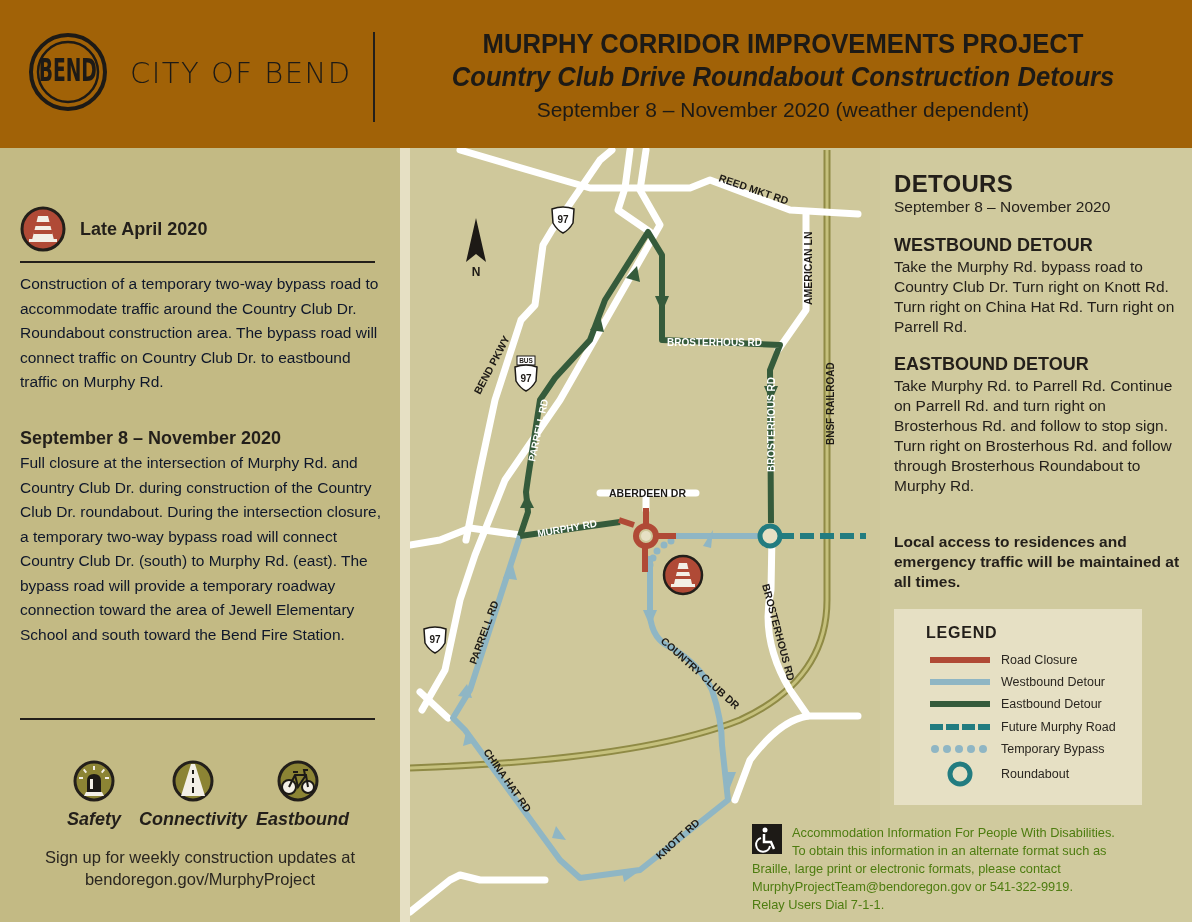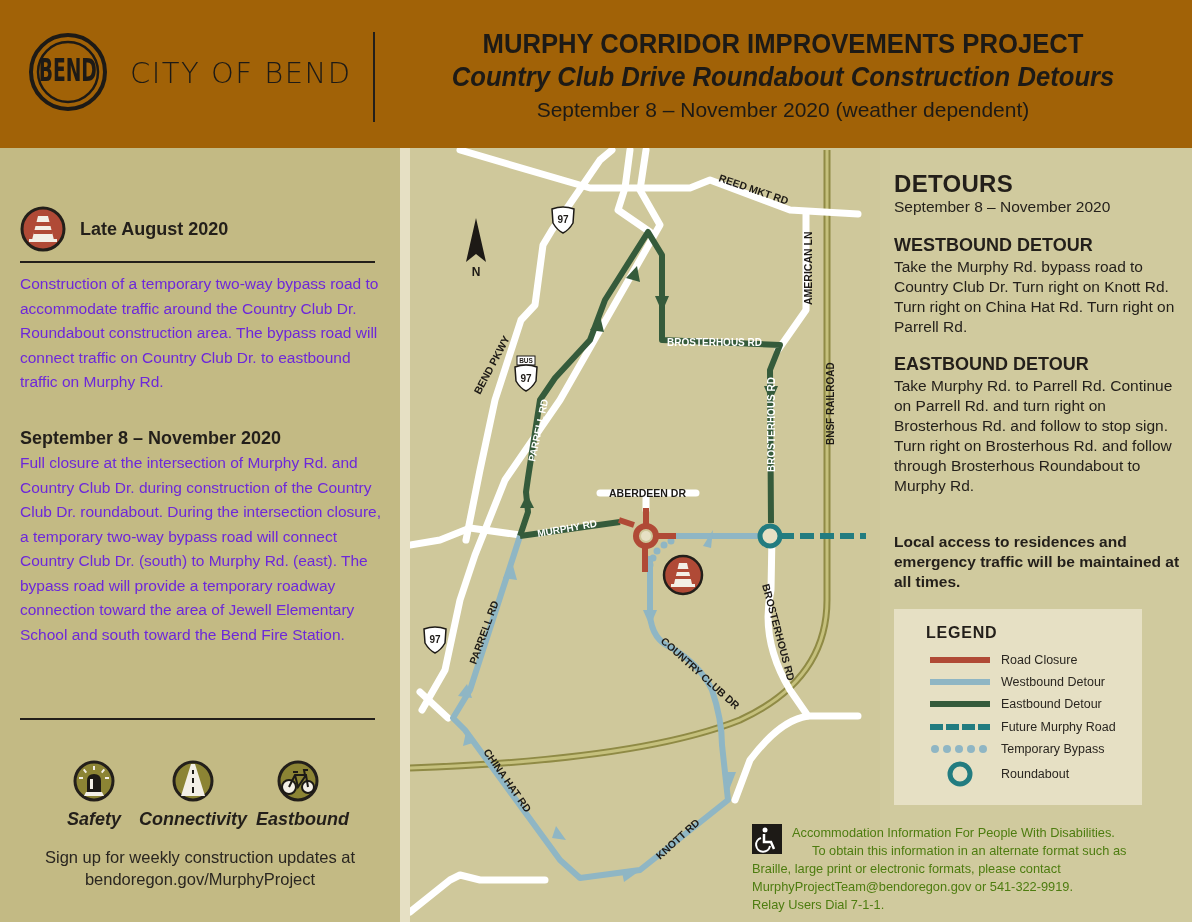--- a/index.html
+++ b/index.html
@@ -15,21 +15,21 @@
   .title-main { font-size: 27px; font-weight: bold; letter-spacing: 0px; color: #1d1a16; line-height: 32px; transform: scaleX(0.95); }
   .title-sub { font-size: 27px; font-weight: bold; font-style: italic; color: #1d1a16; line-height: 34px; transform: scaleX(0.95); }
   .title-date { font-size: 21px; color: #1d1a16; line-height: 28px; margin-top: 2px; }
 
   
   .left-panel { position: absolute; left: 0; top: 148px; width: 400px; height: 774px; background: #c3ba84; }
   .phase1-head { position: absolute; left: 20px; top: 58px; display: flex; align-items: center; }
   .cone-icon { width: 46px; height: 46px; }
   .phase1-title { font-size: 18px; font-weight: bold; margin-left: 14px; }
   .rule { position: absolute; left: 20px; width: 355px; height: 2px; background: #231f1a; }
-  .body-text { position: absolute; left: 20px; width: 365px; font-size: 15.5px; line-height: 24.5px; color: #6d28d9; }
+  .body-text { position: absolute; left: 20px; width: 365px; font-size: 15.5px; line-height: 24.5px; color: #0f172a; }
   .phase2-title { position: absolute; left: 20px; top: 280px; font-size: 18px; font-weight: bold; }
   .pillars { position: absolute; left: 60px; top: 612px; width: 290px; height: 90px; }
   .pillar { position: absolute; top: 0; text-align: center; }
   .pillar-icon { width: 42px; height: 42px; display: block; margin: 0 auto; }
   .pillar-label { display: block; font-size: 18px; font-weight: bold; font-style: italic; margin-top: 7px; white-space: nowrap; }
   .signup { position: absolute; left: 0; top: 698px; width: 400px; text-align: center; font-size: 16.5px; line-height: 22px; color: #2a2620; }
 
   
   .map { position: absolute; left: 410px; top: 148px; width: 470px; height: 774px; }
 
@@ -43,21 +43,21 @@
 
   .legend { position: absolute; left: 14px; top: 461px; width: 248px; height: 196px; background: #e6e0c4; }
   .legend-title { position: absolute; left: 32px; top: 15px; font-size: 16px; font-weight: bold; letter-spacing: 0.8px; }
   .legend-row { position: absolute; left: 36px; height: 16px; display: flex; align-items: center; }
   .legend-swatch { width: 60px; height: 16px; position: relative; }
   .legend-label { margin-left: 11px; font-size: 12.5px; color: #2a2620; white-space: nowrap; }
 
   .access { position: absolute; left: 752px; top: 824px; width: 430px; font-size: 12.8px; line-height: 18px; color: #4d7c0f; }
   .access-icon { position: absolute; left: 0; top: 0; width: 30px; height: 30px; background: #1d1a16; }
   .access-line1 { padding-left: 40px; }
-  .access-line2 { padding-left: 60px; }
+  .access-line2 { padding-left: 40px; }
 </style>
 </head>
 <body>
 
 <div class="header">
   <svg class="logo" viewBox="0 0 80 80">
     <circle cx="40" cy="40" r="37" fill="none" stroke="#1d1a16" stroke-width="4"></circle>
     <circle cx="40" cy="40" r="30" fill="none" stroke="#1d1a16" stroke-width="2.5"></circle>
     <text x="40" y="50" text-anchor="middle" font-family="DejaVu Sans, sans-serif" font-size="24" font-weight="bold" fill="#1d1a16" transform="scale(0.78,1.35) translate(11,-14)">BEND</text>
   </svg>
@@ -72,21 +72,21 @@
 
 <div class="left-panel">
   <div class="phase1-head">
     <svg class="cone-icon" viewBox="0 0 46 46">
       <circle cx="23" cy="23" r="21" fill="#b04a36" stroke="#231f1a" stroke-width="3"></circle>
       <path d="M18 10 L28 10 L34 34 L12 34 Z" fill="#f3efe6"></path>
       <rect x="15" y="16" width="16" height="4" fill="#b04a36"></rect>
       <rect x="13.5" y="24" width="19" height="4" fill="#b04a36"></rect>
       <rect x="9" y="33" width="28" height="3" fill="#f3efe6"></rect>
     </svg>
-    <span class="phase1-title">Late August 2020</span>
+    <span class="phase1-title">Late April 2020</span>
   </div>
   <div class="rule" style="top:113px;"></div>
   <div class="body-text" style="top:124px;">Construction of a temporary two-way bypass road to accommodate traffic around the Country Club Dr. Roundabout construction area. The bypass road will connect traffic on Country Club Dr. to eastbound traffic on Murphy Rd.</div>
 
   <div class="phase2-title">September 8 – November 2020</div>
   <div class="body-text" style="top:303px;">Full closure at the intersection of Murphy Rd. and Country Club Dr. during construction of the Country Club Dr. roundabout. During the intersection closure, a temporary two-way bypass road will connect Country Club Dr. (south) to Murphy Rd. (east). The bypass road will provide a temporary roadway connection toward the area of Jewell Elementary School and south toward the Bend Fire Station.</div>
 
   <div class="rule" style="top:570px;"></div>
 
   <div class="pillars">

